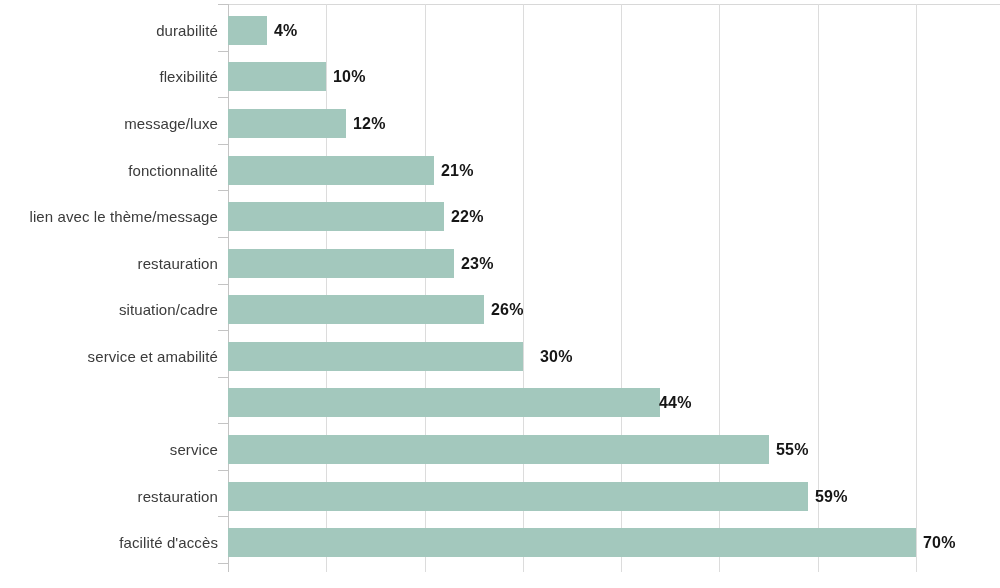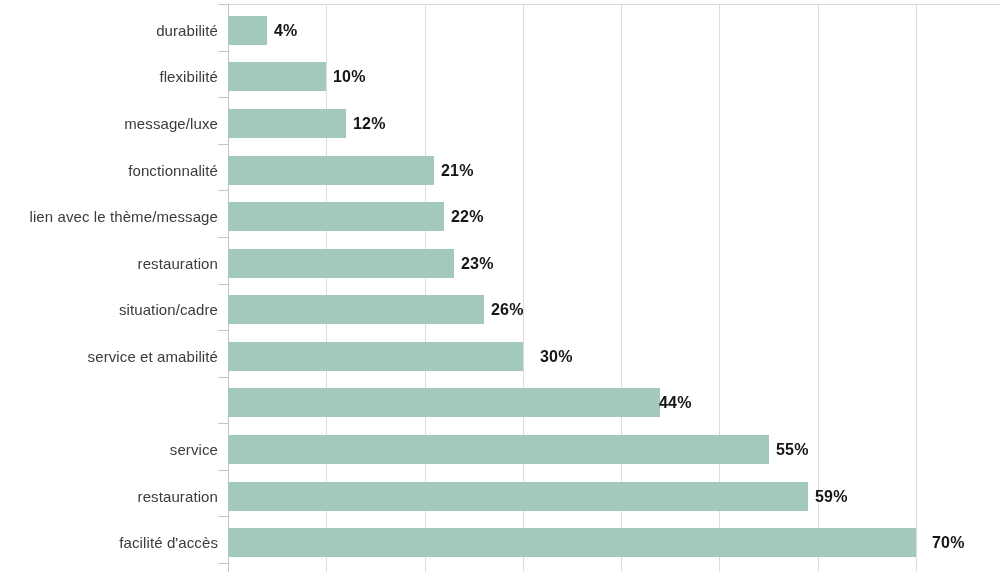--- a/index.html
+++ b/index.html
@@ -203,17 +203,17 @@
         <div class="value-label" style="left: 776px;">55%</div>
       </div>
       <div class="row" style="top: 482px;">
         <div class="cat-label">restauration</div>
         <div class="bar" title="rayonnement 59%" style="left: 228px; width: 580px; background: rgb(163, 200, 189);"></div>
         <div class="value-label" style="left: 815px;">59%</div>
       </div>
       <div class="row" style="top: 528px;">
         <div class="cat-label">facilité d'accès</div>
         <div class="bar" title="facilité d'accès 70%" style="left: 228px; width: 688px; background: rgb(163, 200, 189);"></div>
-        <div class="value-label" style="left: 923px; margin-left: 9px;">70%</div>
+        <div class="value-label" style="left: 923px;">70%</div>
       </div>
     </div>
 
 </div>
 
 </body></html>

